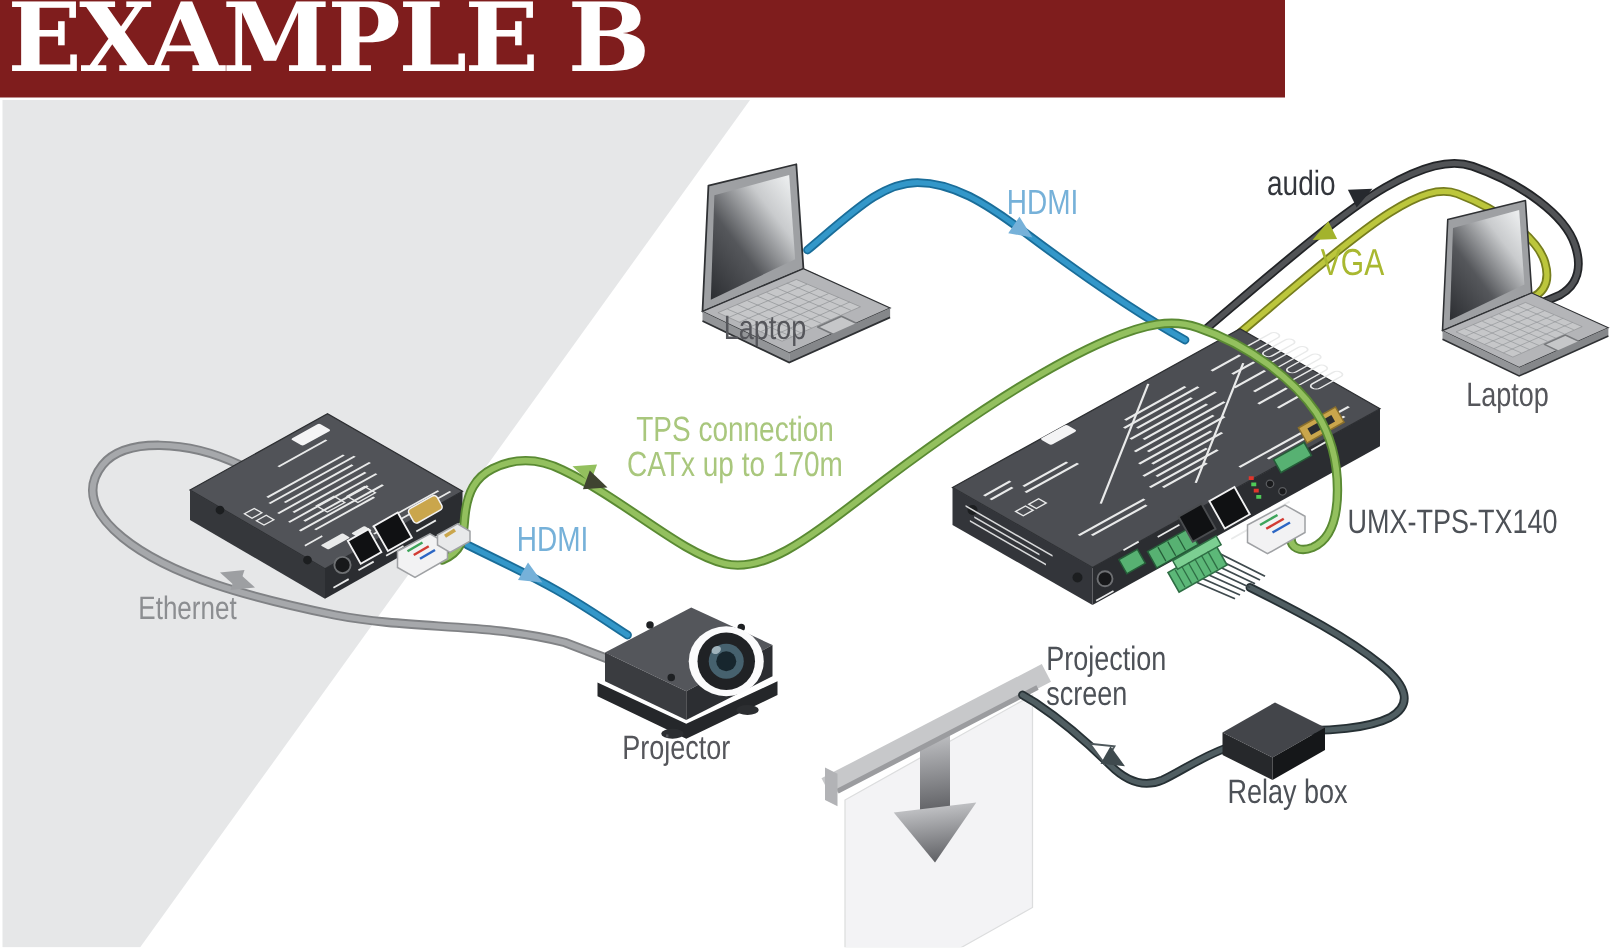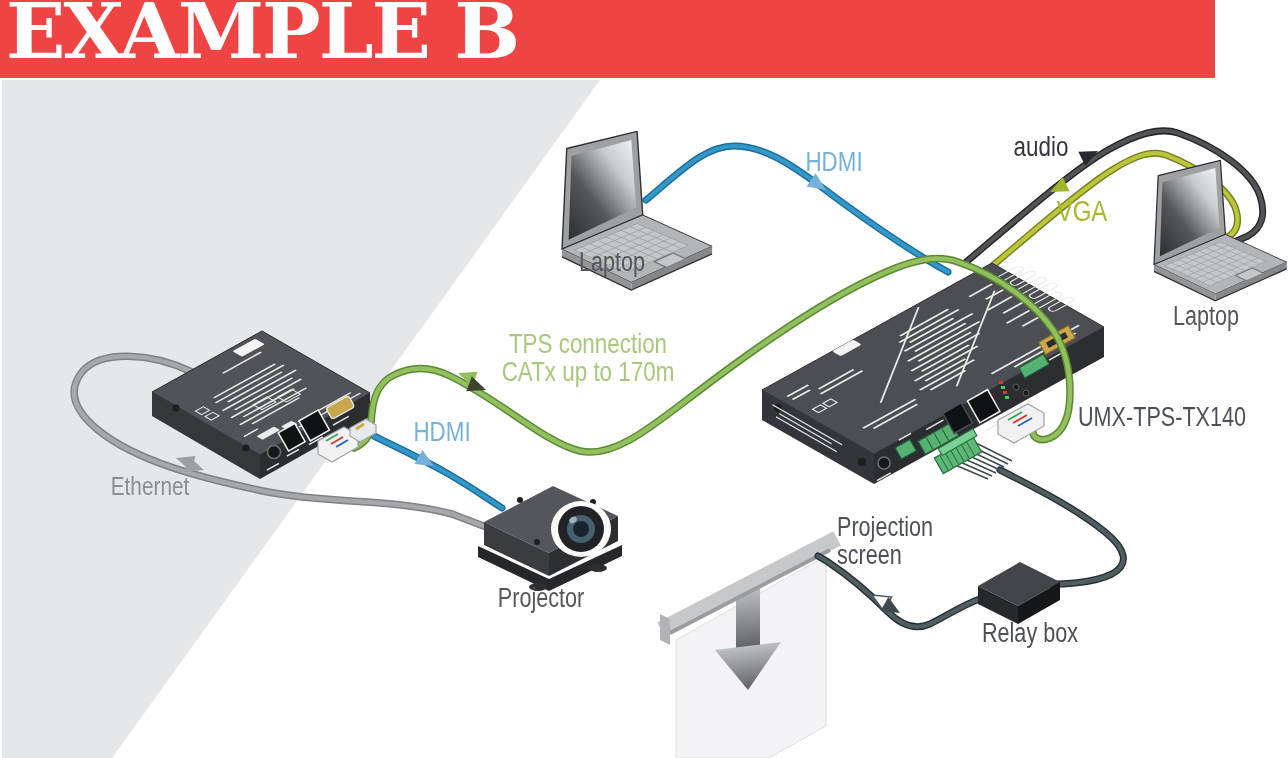--- a/index.html
+++ b/index.html
@@ -1,18 +1,18 @@
 <!DOCTYPE html>
 <html><head>
 <meta charset="utf-8">
 <style>
   html,body{margin:0;padding:0;background:#ffffff;}
   .stage{position:relative;width:1288px;height:758px;overflow:hidden;background:#ffffff;
          font-family:"Liberation Sans","DejaVu Sans",sans-serif;}
-  .banner{position:absolute;left:0;top:0;width:1215px;height:78px;background:#ef4444;}
+  .banner{position:absolute;left:0;top:0;width:1028px;height:78px;background:#7f1d1d;}
   .title{position:absolute;left:6px;top:-14px;color:#ffffff;
          font-family:"DejaVu Serif","Liberation Serif",serif;font-weight:700;
          font-size:78px;letter-spacing:-2px;transform:scaleY(0.98);transform-origin:top left;
          white-space:nowrap;}
   .diagram{position:absolute;left:0;top:0;}
   .lbl{position:absolute;color:#55565b;white-space:nowrap;line-height:1.06;
        transform:scaleX(0.8);transform-origin:center center;text-align:center;}
   .lbl.left{transform-origin:left center;text-align:left;}
 </style>
 </head>

